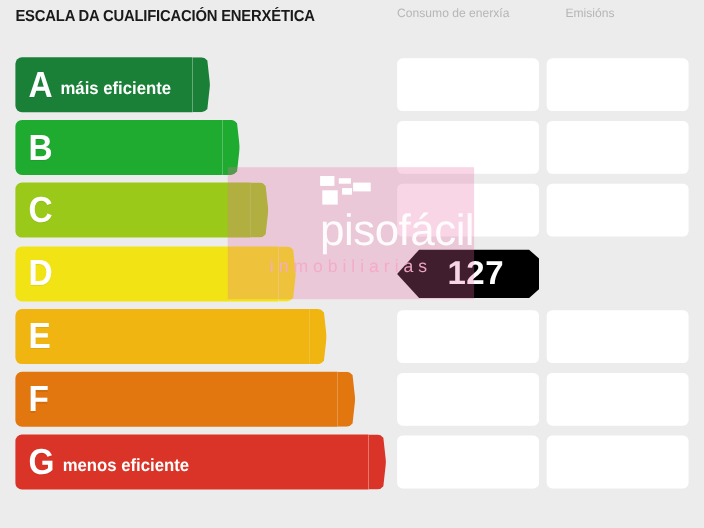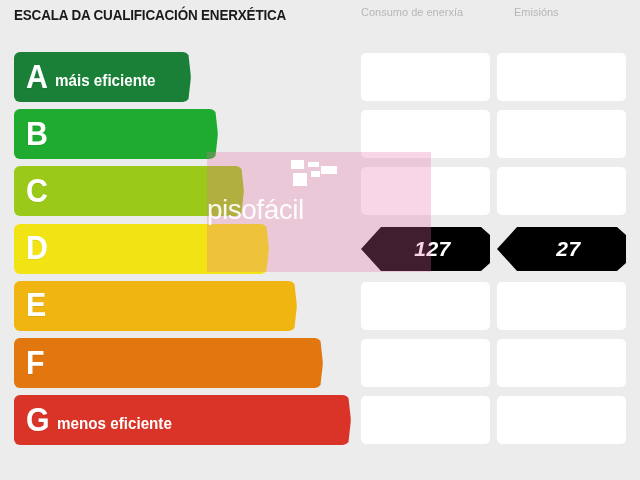--- a/index.html
+++ b/index.html
@@ -67,35 +67,35 @@
 
   
   .badge{
     position:absolute;top:1px;height:48px;width:129px;
     display:flex;align-items:center;justify-content:center;
   }
   .badge.c1{left:361px;}
   .badge.c2{left:497px;}
   .badge svg{position:absolute;left:0;top:0;}
   .badge .val{
-    position:relative;color:#fff;font-size:21px;font-weight:bold;
-    letter-spacing:0.5px;padding-left:14px;font-style:italic;
+    position:relative;color:#fff;font-size:30px;font-weight:bold;
+    letter-spacing:0.5px;padding-left:14px;
   }
 
   
   #watermark{
     position:absolute;left:207px;top:152px;width:224px;height:120px;
     background:rgba(232,106,160,0.28);
     pointer-events:none;
   }
   #wm-icon{position:absolute;left:84px;top:8px;width:46px;height:30px;}
   #wm-icon i{position:absolute;background:#fff;display:block;}
   #wm-name{
-    position:absolute;left:0;top:36px;width:224px;text-align:left;
-    color:rgba(255,255,255,.92);font-size:28px;line-height:44px;
+    position:absolute;left:0;top:36px;width:224px;text-align:right;
+    color:rgba(255,255,255,.92);font-size:40px;line-height:44px;
     letter-spacing:-0.5px;font-weight:normal;
   }
   #wm-sub{
     position:absolute;left:0;top:82px;width:224px;text-align:center;
     color:rgba(244,170,200,.95);font-size:16px;letter-spacing:4.5px;
   }
 </style>
 </head>
 <body>
 
@@ -156,26 +156,20 @@
           <svg width="16" height="50" viewBox="0 0 16 50">
             <path d="M0 0 L8 0 Q11 0 13.5 3 L15.6 22 Q16 25 15.6 28 L13.5 47 Q11 50 8 50 L0 50 Z" fill="#f2e414"></path>
           </svg>
         </span>
       </div>
       <div class="badge c1">
         <svg width="129" height="48" viewBox="0 0 129 48">
           <path d="M0 24 L20 2 L120 2 L129 10 L129 38 L120 46 L20 46 Z" fill="#000000"></path>
         </svg>
         <span class="val">127</span>
-      </div>
-      <div class="badge c2">
-        <svg width="129" height="48" viewBox="0 0 129 48">
-          <path d="M0 24 L20 2 L120 2 L129 10 L129 38 L120 46 L20 46 Z" fill="#000000"></path>
-        </svg>
-        <span class="val">27</span>
       </div>
     </div>
     <div class="row" style="top: 234.8px;">
       <div class="bar" style="width: 267px; background: rgb(240, 181, 16);">
         <span class="letter">E</span>
         <span class="tip">
           <svg width="16" height="50" viewBox="0 0 16 50">
             <path d="M0 0 L8 0 Q11 0 13.5 3 L15.6 22 Q16 25 15.6 28 L13.5 47 Q11 50 8 50 L0 50 Z" fill="#f0b510"></path>
           </svg>
         </span>
@@ -212,13 +206,14 @@
 
 <div id="watermark">
   <div id="wm-icon">
     <i style="left:0px;  top:0px;  width:13px;height:9px;"></i>
     <i style="left:17px; top:2px;  width:11px;height:5px;"></i>
     <i style="left:30px; top:6px;  width:16px;height:8px;"></i>
     <i style="left:2px;  top:13px; width:14px;height:13px;"></i>
     <i style="left:20px; top:11px; width:9px; height:6px;"></i>
   </div>
   <div id="wm-name">pisofácil</div>
+  <div id="wm-sub">inmobiliarias</div>
 </div>
 
 </body></html>

